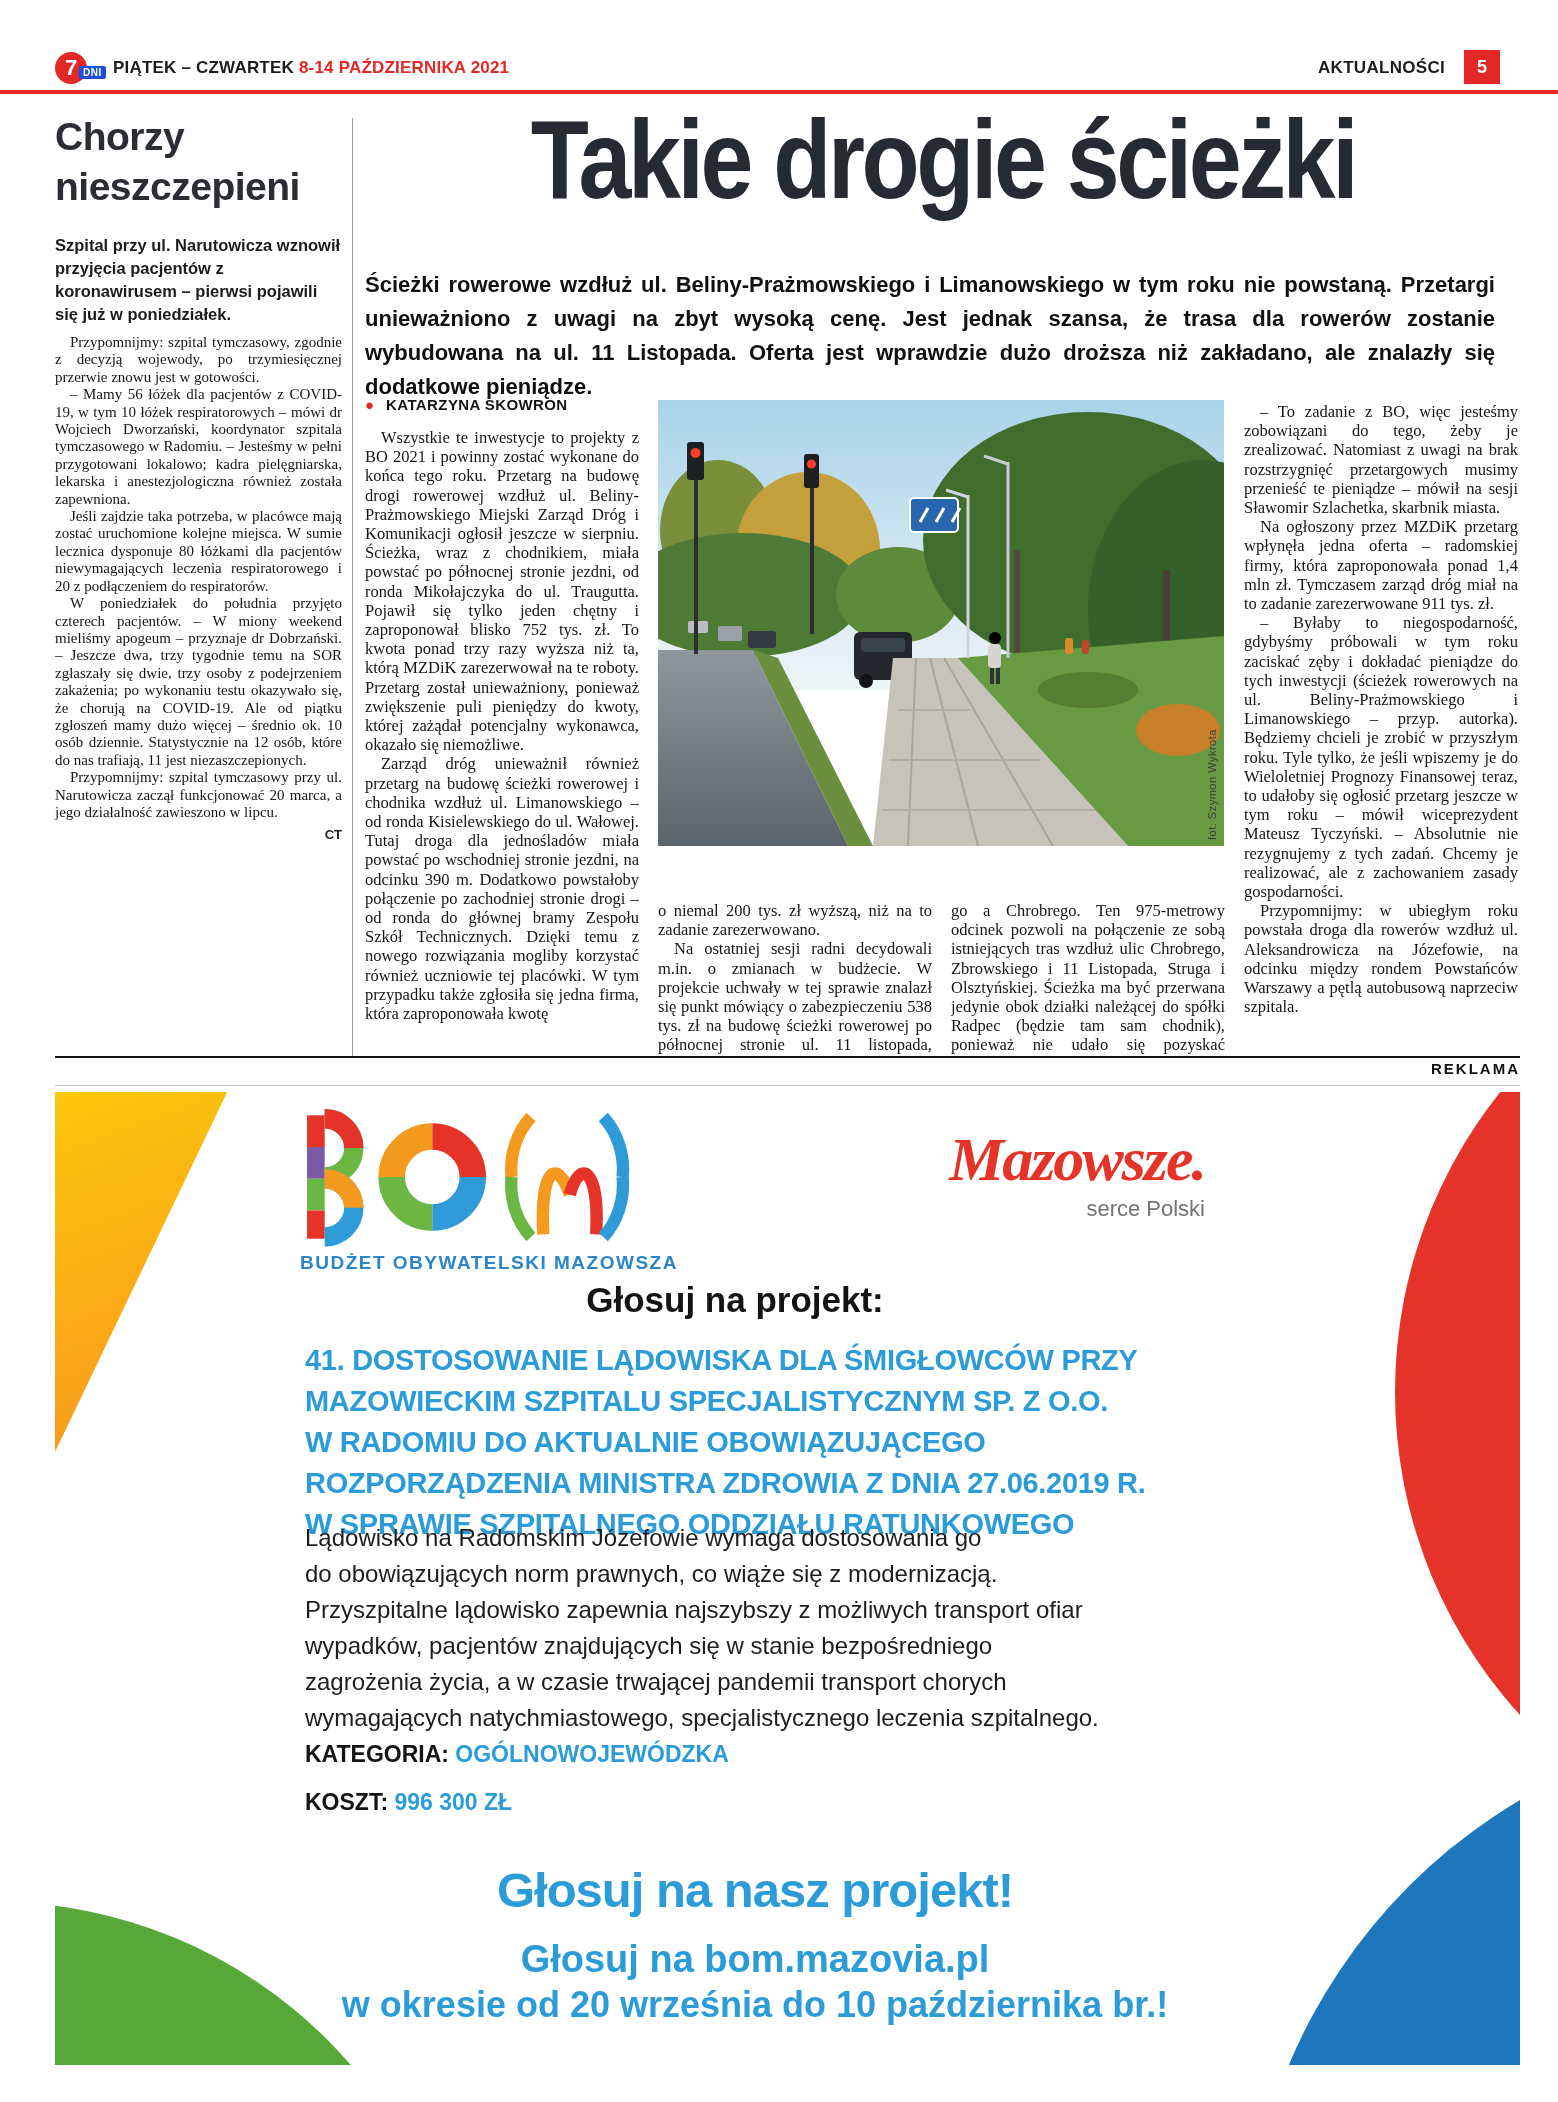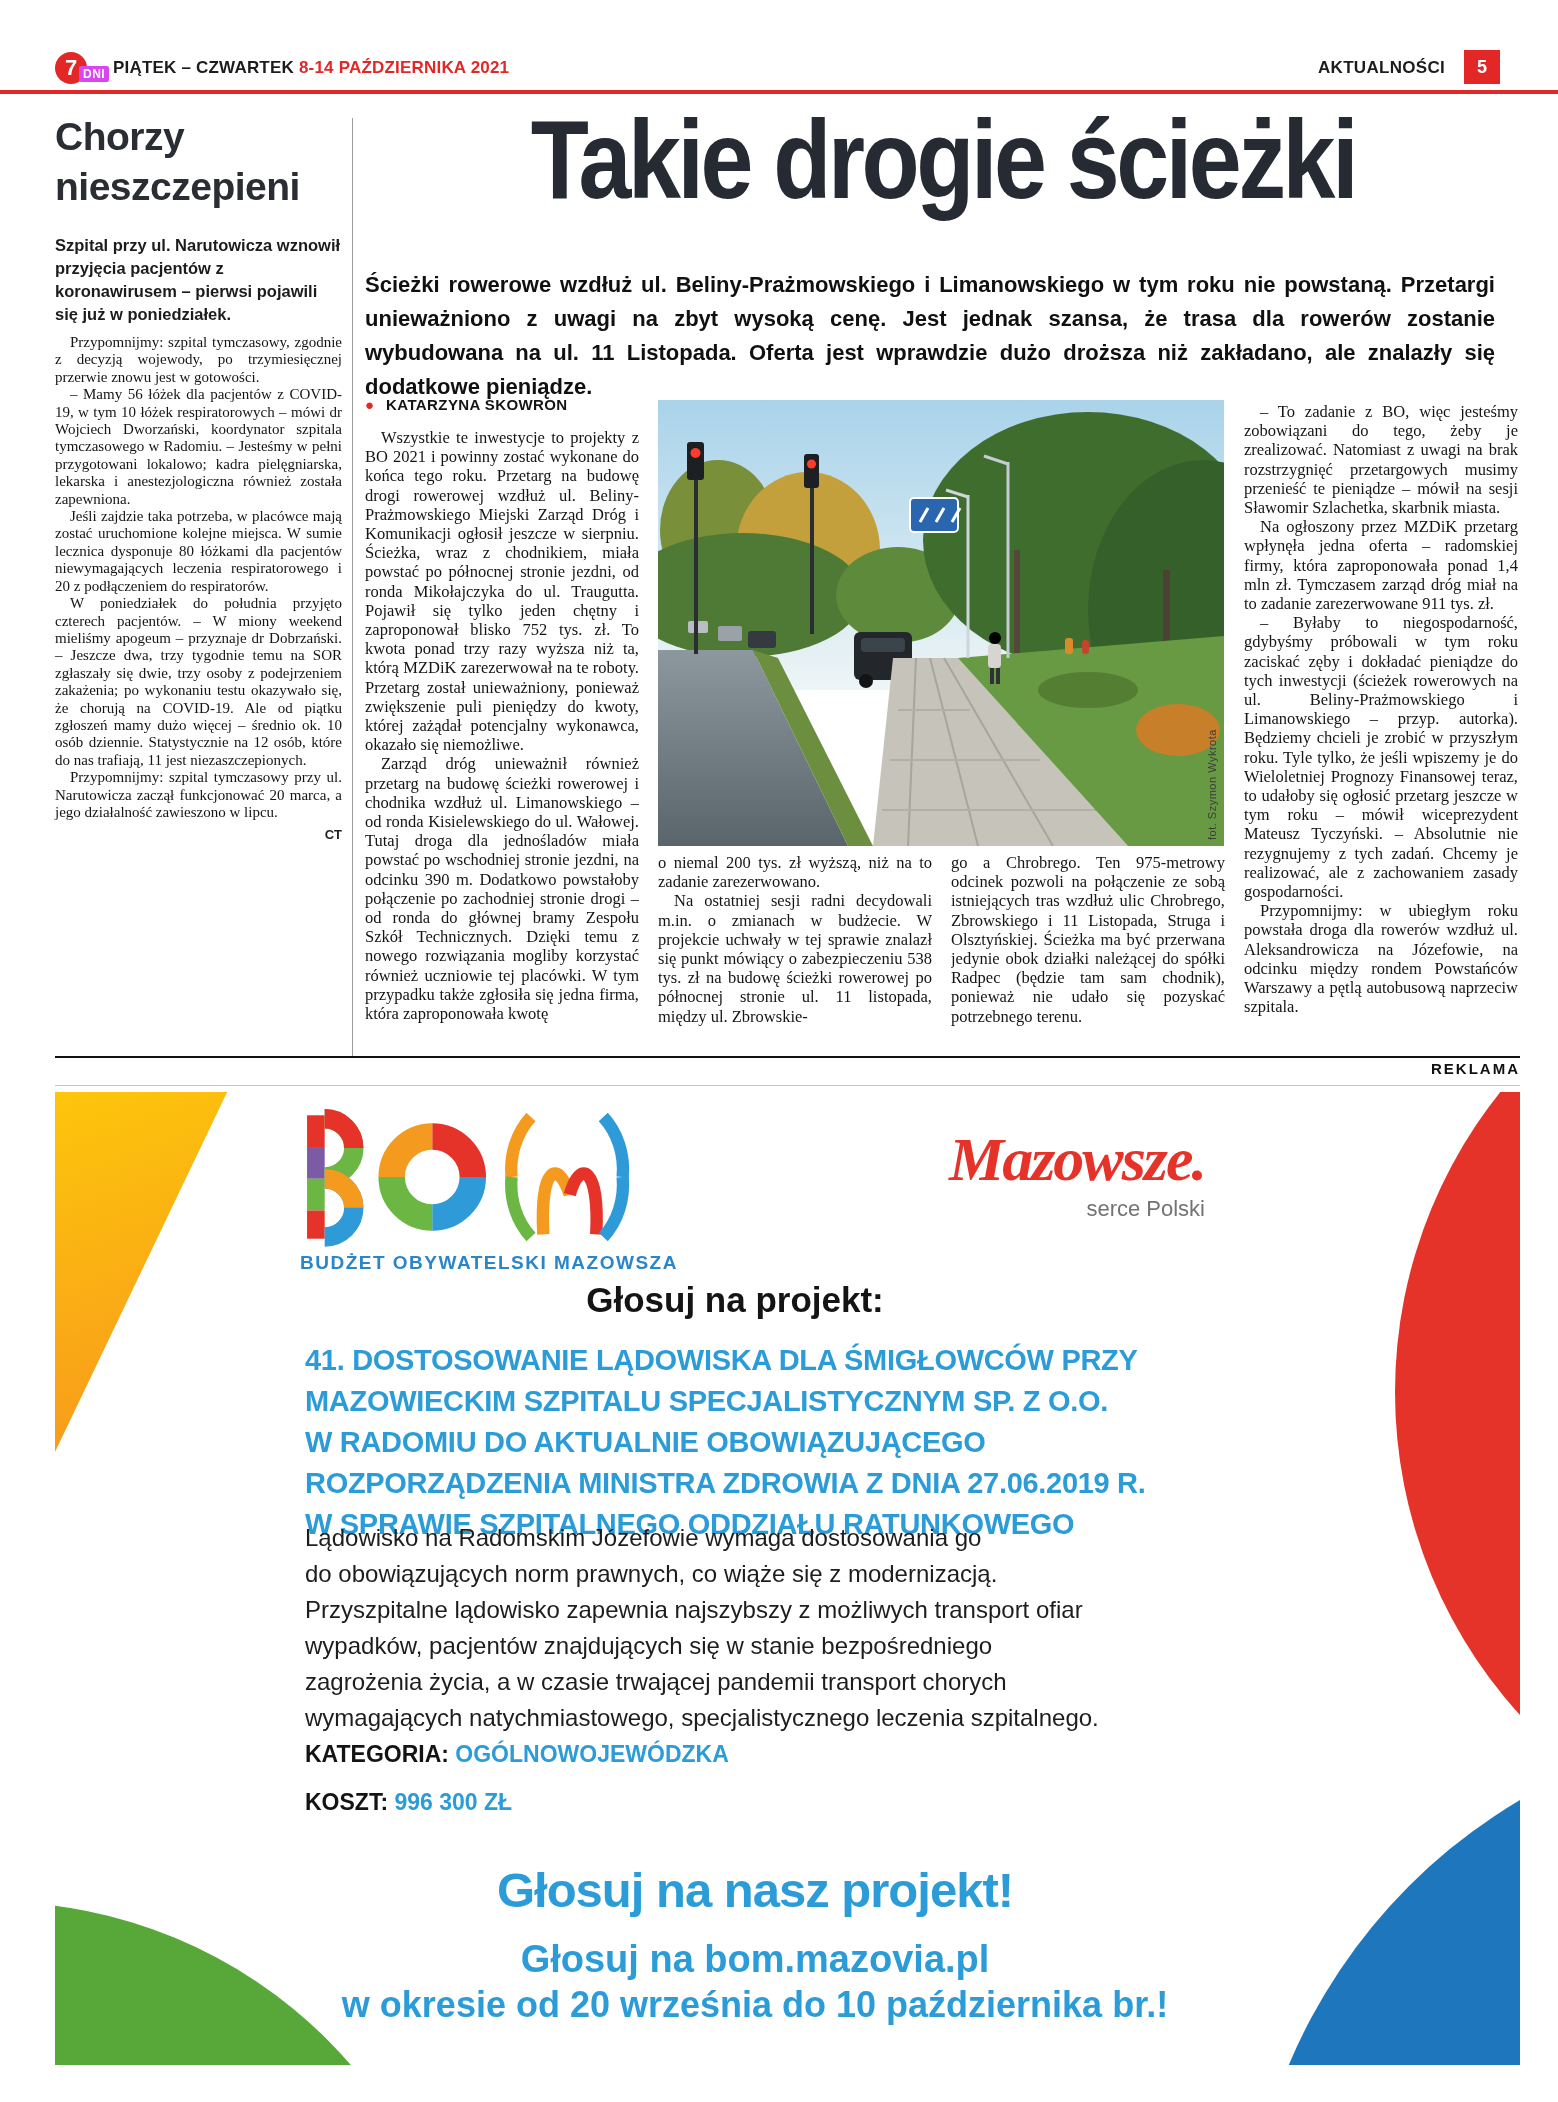--- a/index.html
+++ b/index.html
@@ -2,22 +2,22 @@
 <html lang="pl"><head>
 <meta charset="utf-8">
 <style>
   html,body{margin:0;padding:0;background:#ffffff;}
   .page{position:relative;width:1558px;height:2102px;background:#fff;overflow:hidden;
         font-family:"Liberation Sans",sans-serif;color:#1a1a1a;}
   
   .hdr{position:absolute;left:55px;top:50px;width:1465px;height:38px;}
   .logo7{position:absolute;left:0;top:2px;width:32px;height:32px;border-radius:50%;
          background:#e32726;color:#fff;font-weight:700;font-size:22px;line-height:32px;text-align:center;}
-  .logodni{position:absolute;left:24px;top:16px;background:#d946ef;color:#fff;font-weight:700;
-           font-size:12px;padding:1px 4px;border-radius:2px;letter-spacing:.5px;}
+  .logodni{position:absolute;left:24px;top:16px;background:#1d4ed8;color:#fff;font-weight:700;
+           font-size:10px;padding:1px 4px;border-radius:2px;letter-spacing:.5px;}
   .dateline{position:absolute;left:58px;top:8px;font-weight:700;font-size:17px;letter-spacing:.2px;color:#1c1c1c;}
   .dateline .red{color:#e32726;}
   .section{position:absolute;right:75px;top:8px;font-weight:700;font-size:17px;color:#1c1c1c;letter-spacing:.3px;}
   .pagenum{position:absolute;right:20px;top:0px;width:36px;height:34px;background:#e32726;color:#fff;
            font-weight:700;font-size:18px;text-align:center;line-height:34px;}
   .redrule{position:absolute;left:0;top:90px;width:1558px;height:4px;background:#e32726;}
   
   .leftcol{position:absolute;left:55px;top:112px;width:287px;}
   .ltitle{font-weight:700;font-size:39px;line-height:50px;color:#2a2d33;letter-spacing:-.5px;}
   .llead{margin-top:22px;font-weight:700;font-size:16.5px;line-height:23px;color:#1c1c1e;}
@@ -29,21 +29,21 @@
   .mhead{position:absolute;left:365px;top:100px;width:1155px;text-align:center;}
   .mhead span{display:inline-block;font-weight:700;font-size:112px;line-height:120px;color:#262a32;
               letter-spacing:-4px;transform:scaleX(.85);transform-origin:center;white-space:nowrap;}
   .mlead{position:absolute;left:365px;top:268px;width:1130px;font-weight:700;font-size:22px;
          line-height:34px;color:#101010;text-align:justify;}
   .byline{position:absolute;left:365px;top:396px;font-weight:700;font-size:15px;color:#141414;letter-spacing:.4px;}
   .byline .dot{color:#e32726;font-size:15px;margin-right:7px;}
   .mcol{position:absolute;width:274px;font-family:"Liberation Serif",serif;font-size:16.5px;
         line-height:19.2px;text-align:justify;color:#141414;overflow:hidden;}
   .mcol p{margin:0;text-indent:16px;}
-  .mcol p.noind{text-indent:0;}
+  .mcol p.noind{text-indent:0;margin-top:48px;}
   .c1{left:365px;top:428px;height:628px;}
   .c2{left:658px;top:853px;height:204px;}
   .c3{left:951px;top:853px;height:204px;}
   .c4{left:1244px;top:402px;height:654px;}
   .photo{position:absolute;left:658px;top:400px;width:566px;height:446px;overflow:hidden;}
   .pcredit{position:absolute;left:1206px;top:600px;height:240px;writing-mode:vertical-rl;
            transform:rotate(180deg);font-size:11px;color:#3c3c3c;letter-spacing:.5px;}
   
   .adrule{position:absolute;left:55px;top:1056px;width:1465px;height:2px;background:#111;}
   .adlabel{position:absolute;right:38px;top:1060px;font-weight:700;font-size:15px;letter-spacing:2px;color:#111;}

